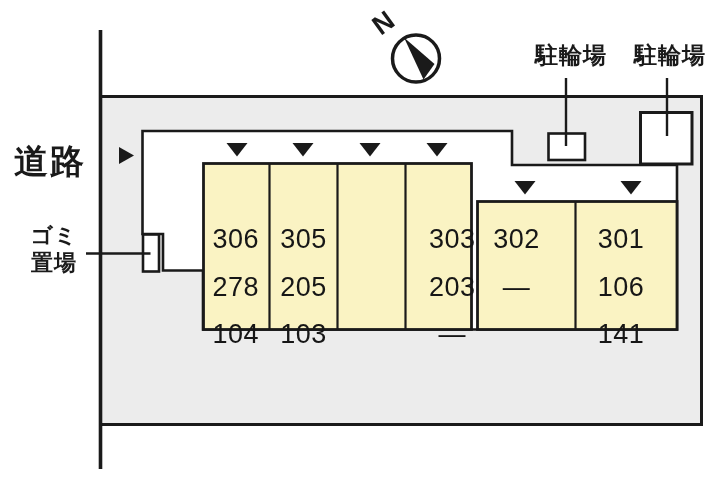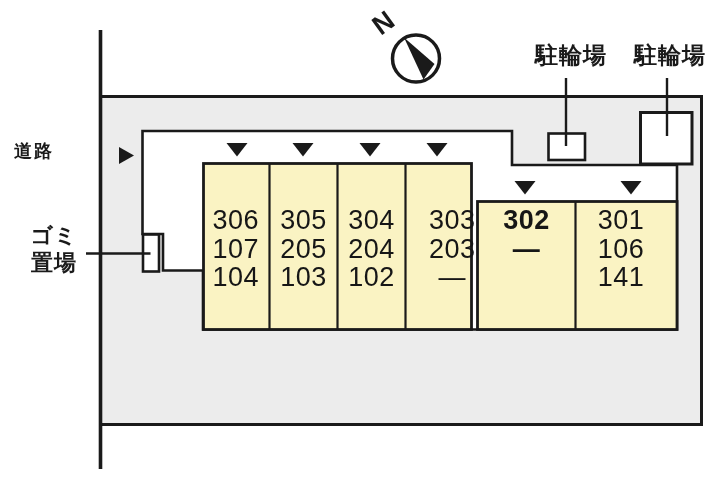--- a/index.html
+++ b/index.html
@@ -4,32 +4,32 @@
 <style>
   html,body{margin:0;padding:0;background:#fff;}
   #stage{
     position:relative;width:720px;height:480px;background:#fff;overflow:hidden;
     font-family:"Liberation Sans","DejaVu Sans",sans-serif;
     color:var(--line,#1a1a1a);
   }
   #plan-svg{position:absolute;left:0;top:0;}
   .txt{position:absolute;white-space:nowrap;}
   .jp{font-weight:bold;color:var(--line,#1a1a1a);}
-  .road-label{left:14px;top:139px;font-size:18px;letter-spacing:2px;text-align:center;}
+  .road-label{left:14px;top:139px;font-size:34px;letter-spacing:2px;text-align:center;}
   .garbage-label{left:22px;top:222px;width:64px;font-size:22px;line-height:27px;text-align:center;letter-spacing:1px;}
   .bike-label{top:40px;width:84px;font-size:23px;text-align:center;letter-spacing:1px;}
   .bike-label.left{left:529px;}
   .bike-label.right{left:628px;}
   .compass-n{left:374px;top:8px;font-size:27px;font-weight:bold;transform:rotate(-36deg);}
   .unit-col{
     position:absolute;top:206px;text-align:center;
     font-size:27px;line-height:28.5px;font-weight:500;
     letter-spacing:0.5px;color:#161616;
   }
-  .unit-col div{height:28.5px;}
+  .unit-col div{height:28.5px;margin-top:19px;}
 </style>
 </head>
 <body>
 
 <div id="stage">
 
   <svg id="plan-svg" width="720" height="480" viewBox="0 0 720 480">
 
     <rect x="100.5" y="96.5" width="601" height="328" style="fill:var(--site-fill);stroke:var(--line);stroke-width:3"></rect>
 
@@ -76,39 +76,34 @@
     <div>置場</div>
   </div>
 
   <div class="txt jp bike-label left">駐輪場</div>
   <div class="txt jp bike-label right">駐輪場</div>
 
   <div class="txt compass-n">N</div>
 
   <div class="unit-col" style="left:202px;width:67.5px;">
     <div>306</div>
-    <div>107</div>
+    <div>278</div>
     <div>104</div>
   </div>
   <div class="unit-col" style="left:269.5px;width:68px;">
     <div>305</div>
     <div>205</div>
     <div>103</div>
   </div>
-  <div class="unit-col" style="left:337.5px;width:68px;">
-    <div>304</div>
-    <div>204</div>
-    <div>102</div>
-  </div>
   <div class="unit-col" style="left:419px;width:66.5px;">
     <div>303</div>
     <div>203</div>
     <div>—</div>
   </div>
-  <div class="unit-col" style="left:477px;width:99px;font-weight:bold;">
+  <div class="unit-col" style="left:467px;width:99px;">
     <div>302</div>
     <div>—</div>
   </div>
   <div class="unit-col" style="left:577px;width:88px;">
     <div>301</div>
     <div>106</div>
     <div>141</div>
   </div>
 
 </div>

